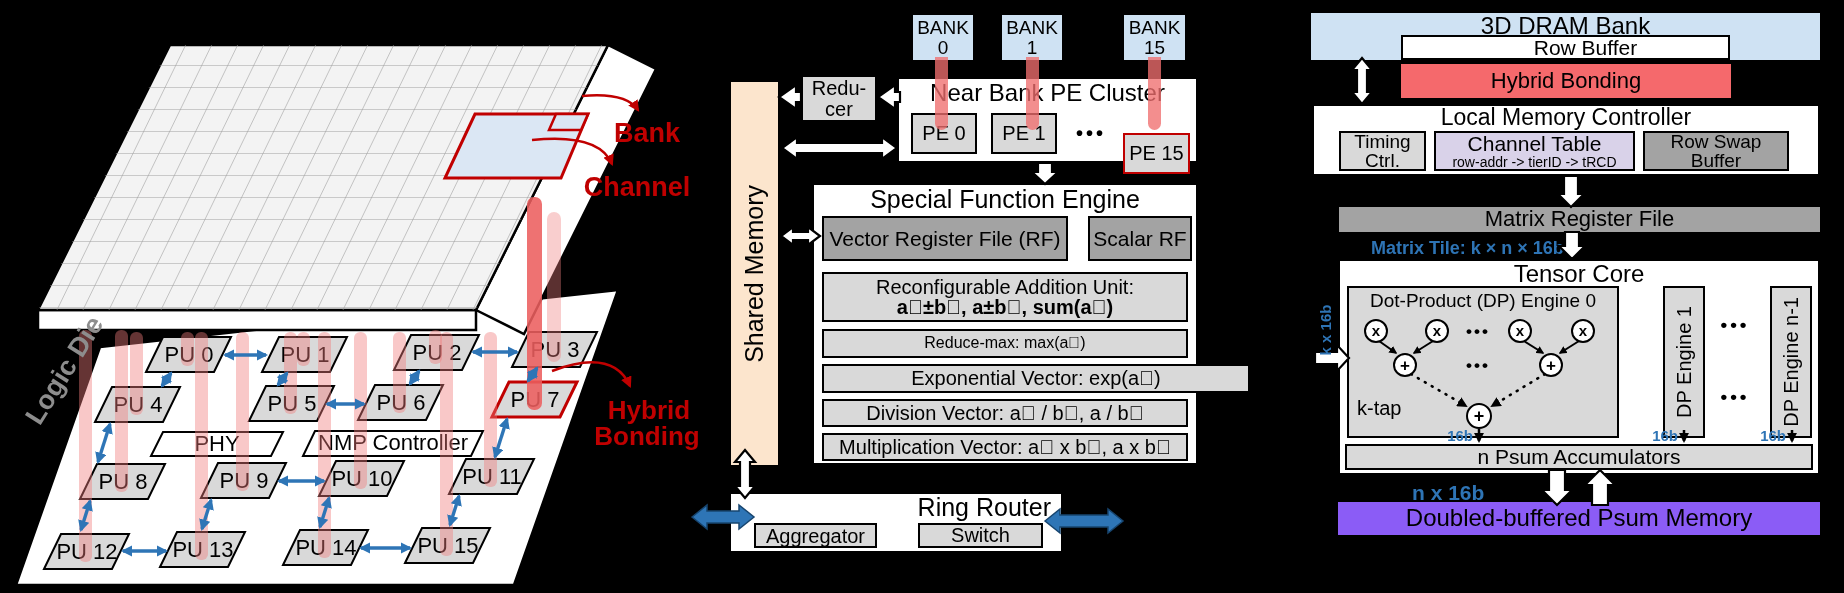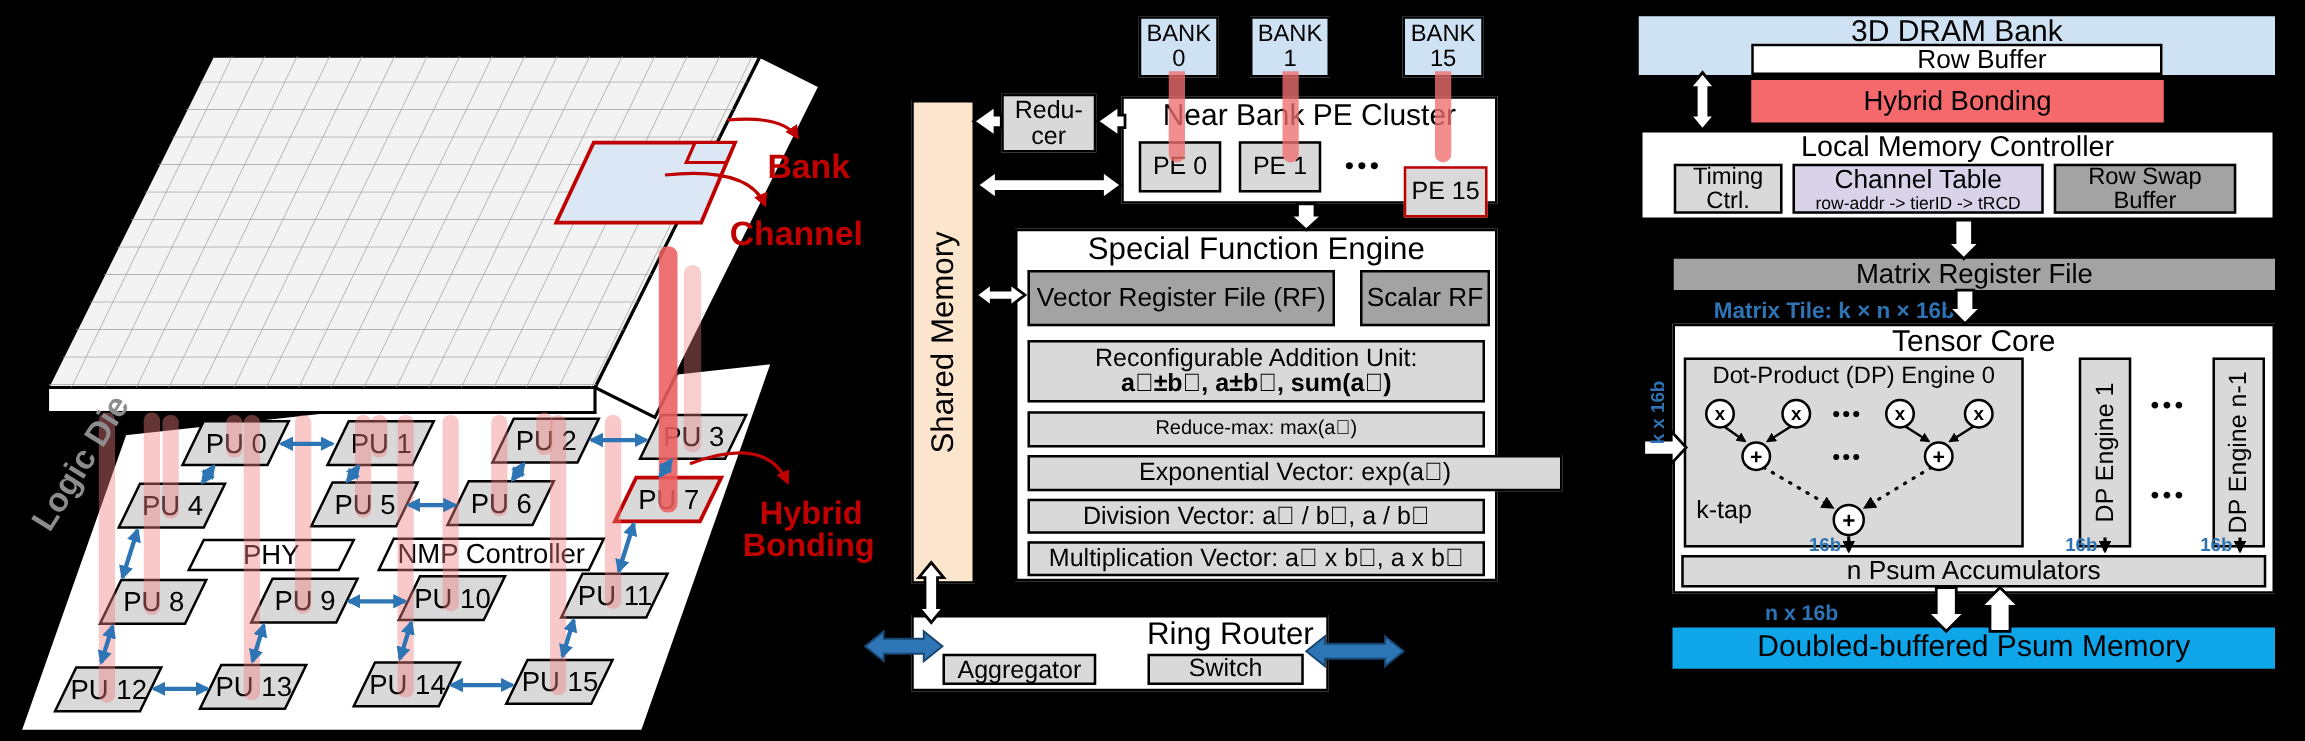--- a/index.html
+++ b/index.html
@@ -10,21 +10,21 @@
        flex-direction:column;align-items:center;justify-content:center;text-align:center;
        white-space:nowrap;line-height:1.02;}
   .noborder{border:none;}
   .b25{border-width:2.5px;}
   .gray{background:#d9d9d9;}
   .white{background:#fff;padding-left:40px;}
   .lblue{background:#cfe2f3;}
   .peach{background:#fce5cd;}
   .yellow{background:#a3a3a3;}
   .purple{background:#d9d2e9;}
-  .green{background:#0ea5e9;}
+  .green{background:#8b5cf6;}
   .salmon{background:#f5696c;}
   .titletop{position:absolute;left:0;right:0;text-align:center;white-space:nowrap;}
   .vtext{writing-mode:vertical-rl;transform:rotate(180deg);white-space:nowrap;}
   .pinkbar{position:absolute;background:rgba(240,110,110,0.78);border-radius:0 0 7px 7px;z-index:4;}
   .bluebold{color:#2e74b5;font-weight:bold;position:absolute;white-space:nowrap;}
   .dots{position:absolute;font-weight:bold;letter-spacing:3px;white-space:nowrap;}
   svg{position:absolute;left:0;top:0;}
   .overlay{z-index:6;pointer-events:none;}
   .z1{z-index:1;} .z2{z-index:2;}
 </style>
@@ -309,21 +309,21 @@
   </div>
   <div class="box gray z2" style="left:1770px;top:286px;width:42px;height:152px;">
     <span class="vtext" style="font-size:20px;">DP Engine n-1</span>
   </div>
   <div class="dots z2" style="left:1712px;top:314px;width:46px;text-align:center;font-size:19px;">•••</div>
   <div class="dots z2" style="left:1712px;top:386px;width:46px;text-align:center;font-size:19px;">•••</div>
 
   <div class="box gray z2" style="left:1345px;top:444px;width:468px;height:26px;font-size:21px;">
       <span>n Psum Accumulators</span>
     </div>
-  <div class="bluebold z2" style="left:1412px;top:481px;font-size:17px;">n x 16b</div>
+  <div class="bluebold z2" style="left:1412px;top:481px;font-size:21px;">n x 16b</div>
   <div class="box green noborder z1" style="left:1338px;top:502px;width:482px;height:33px;font-size:24px;">
       <span>Doubled-buffered Psum Memory</span>
     </div>
 
   <svg class="overlay" width="1844" height="593" viewBox="0 0 1844 593">
     <defs>
       <marker id="oBlk" viewBox="0 0 8 8" refX="6.5" refY="4" markerWidth="4" markerHeight="4" orient="auto">
         <path d="M0,0 L8,4 L0,8 z" fill="#000"></path>
       </marker>
     </defs>

